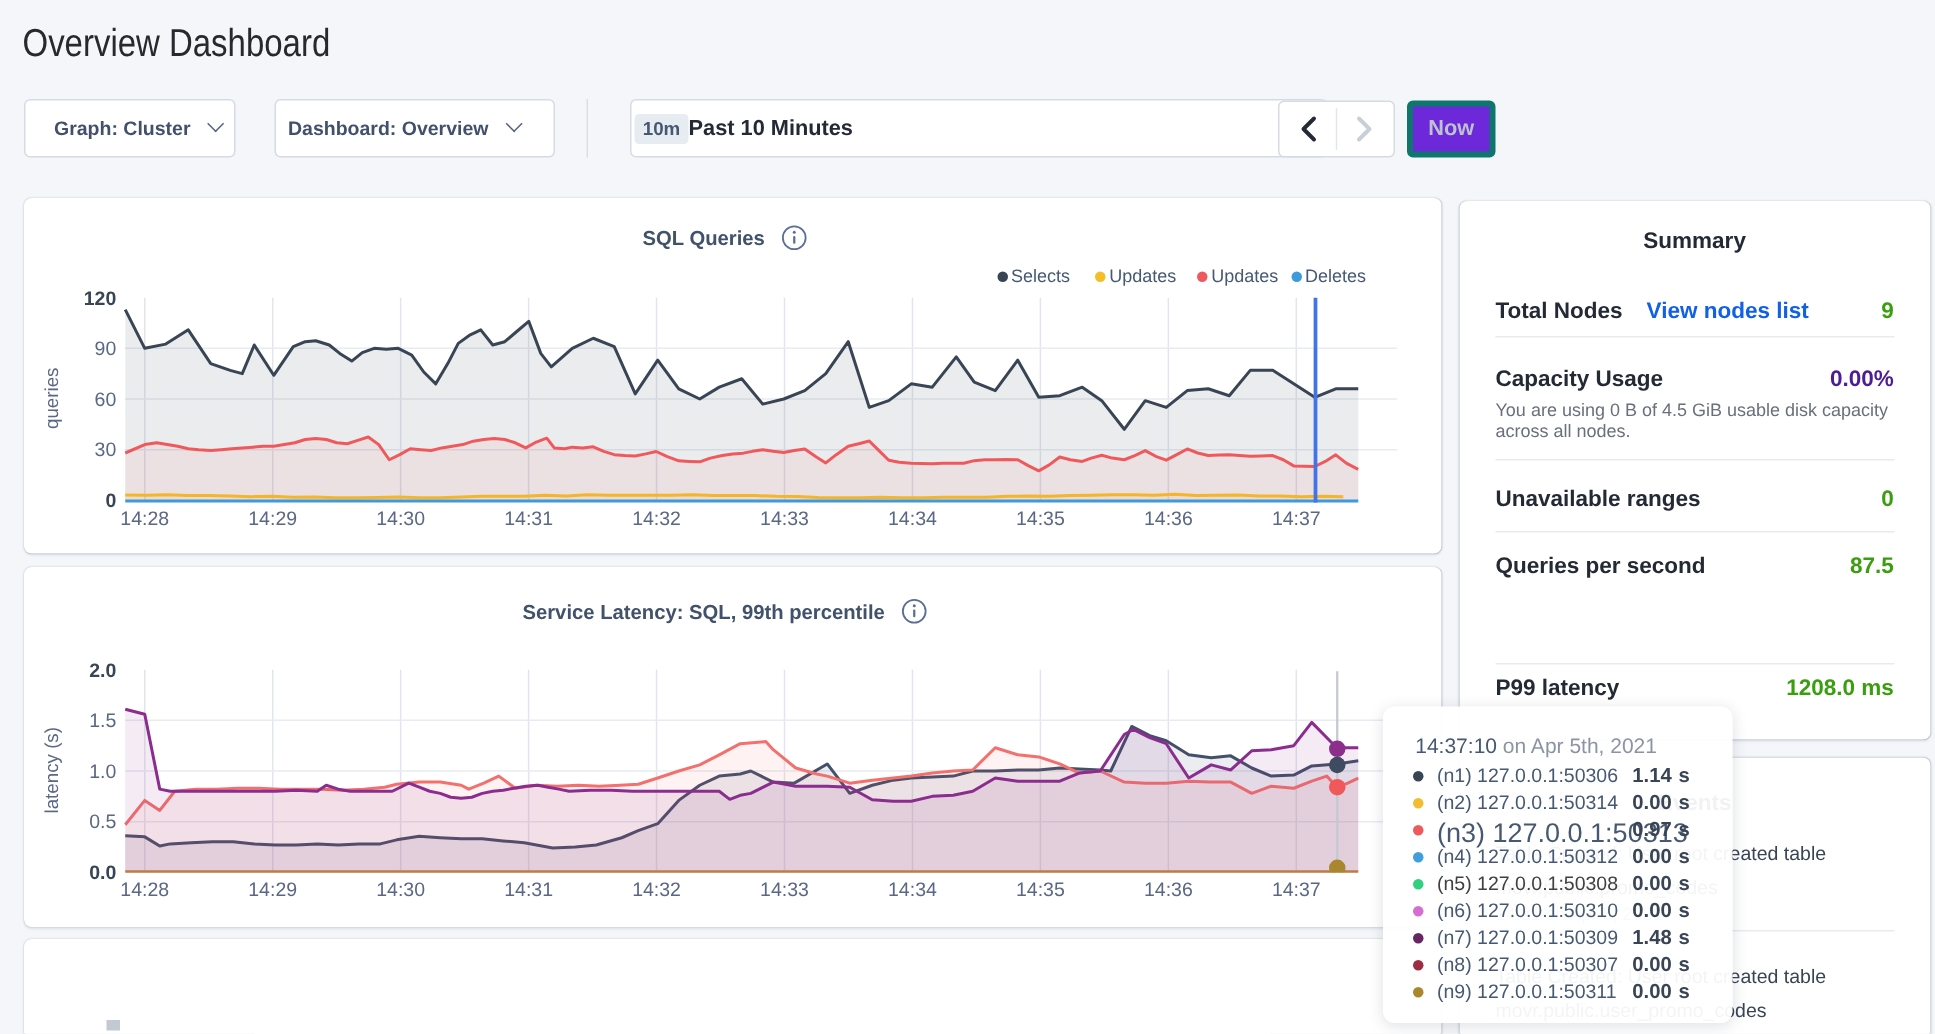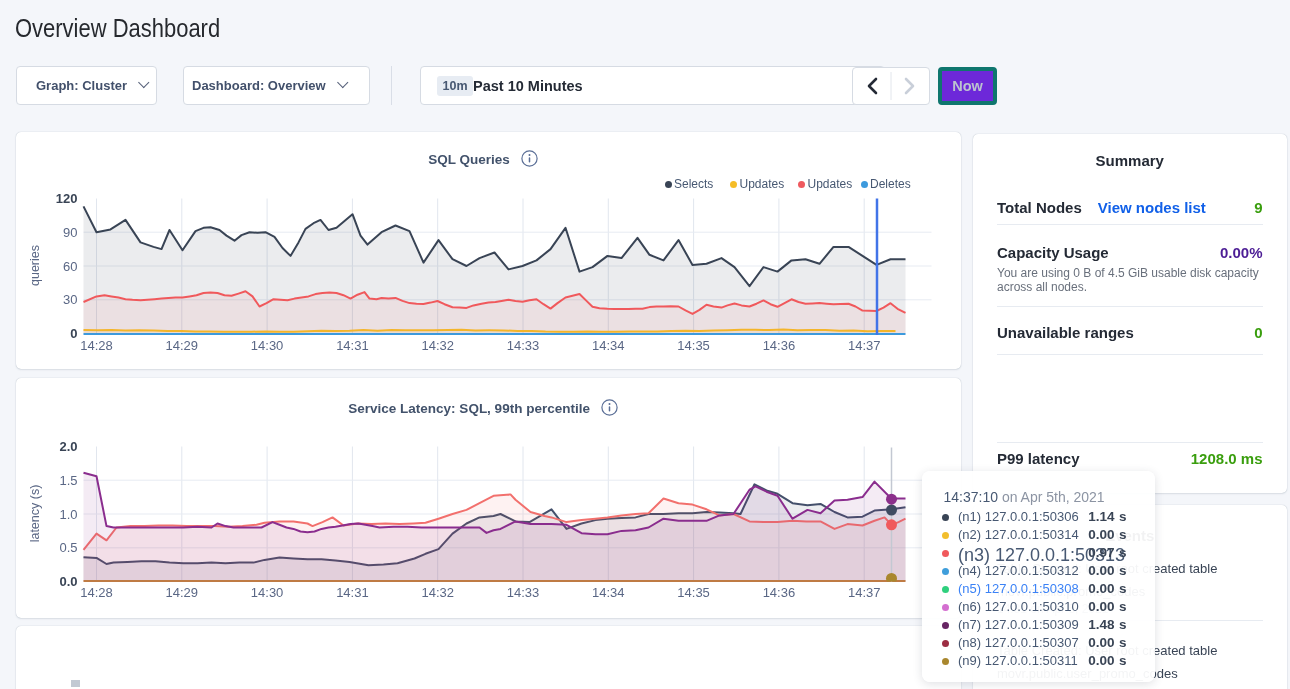--- a/index.html
+++ b/index.html
@@ -14,21 +14,21 @@
 .chev{display:inline-block;width:7.5px;height:7.5px;border-right:1.6px solid #56617a;
 border-bottom:1.6px solid #56617a;transform:rotate(45deg) translate(-2.5px,-2.5px)}
 .glabel{font-size:12px;color:#475872}
 </style></head>
 <body>
 <div class="abs" style="left:15px;top:13px;font-size:26px;font-weight:400;color:#26292e;line-height:1.22;transform:scaleX(0.845);transform-origin:left top">Overview Dashboard</div>
 
 <div class="drop" style="left:16px;top:66px;width:141px;padding-left:19px">Graph: Cluster<span class="chev" style="margin-left:13px"></span></div>
 <div class="drop" style="left:183px;top:66px;width:187px;padding-left:8px">Dashboard: Overview<span class="chev" style="margin-left:13px"></span></div>
 <div class="abs" style="left:391px;top:66px;width:1px;height:39px;background:#d9dee7"></div>
-<div class="drop" style="left:420px;top:66px;width:465px;padding-left:16px;color:#242a35">
+<div class="drop" style="left:420px;top:66px;width:465px;padding-left:2px;color:#242a35">
   <span style="background:#e7ecf3;border-radius:3px;padding:3px 5.5px;font-size:12.5px;color:#475872">10m</span>
   <span style="margin-left:0;font-size:14.5px">Past 10 Minutes</span>
   <span class="chev" style="position:absolute;right:17px;border-color:#6b7686"></span>
 </div>
 <div class="abs" style="left:852px;top:67px;width:78px;height:38px;background:#fff;border:1px solid #d6dbe3;border-radius:4px">
   <svg width="76" height="36" viewBox="0 0 76 36">
     <line x1="38" y1="4" x2="38" y2="32" stroke="#e2e6ec" stroke-width="1"></line>
     <path d="M23,11 L16,18 L23,25" fill="none" stroke="#242a35" stroke-width="2.6" stroke-linecap="round" stroke-linejoin="round"></path>
     <path d="M53,11 L60,18 L53,25" fill="none" stroke="#c9cfd9" stroke-width="2.6" stroke-linecap="round" stroke-linejoin="round"></path>
   </svg>
@@ -149,20 +149,21 @@
   </div>
 <div class="card" style="left:973px;top:134px;width:313.5px;height:359px;font-size:15px">
 <div class="abs" style="left:0;top:18px;width:100%;text-align:center;font-weight:bold;color:#242a35">Summary</div>
 <div class="abs" style="left:24px;top:64.5px;width:265.5px;color:#242a35;font-weight:bold">Total Nodes<span style="color:#1160e8;margin-left:16px">View nodes list</span><span style="float:right;color:#3a9e0e">9</span></div>
 <div class="abs" style="left:24px;top:90px;width:265.5px;height:1px;background:#e7ebf1"></div>
 <div class="abs" style="left:24px;top:109.5px;width:265.5px;color:#242a35;font-weight:bold">Capacity Usage<span style="float:right;color:#4c1d95">0.00%</span></div>
 <div class="abs" style="left:24px;top:131.5px;width:280px;color:#69707c;font-size:12px;line-height:14.5px;font-weight:normal;white-space:nowrap">You are using 0 B of 4.5 GiB usable disk capacity<br>across all nodes.</div>
 <div class="abs" style="left:24px;top:171.5px;width:265.5px;height:1px;background:#e7ebf1"></div>
 <div class="abs" style="left:24px;top:189.5px;width:265.5px;color:#242a35;font-weight:bold">Unavailable ranges<span style="float:right;color:#3a9e0e">0</span></div>
 <div class="abs" style="left:24px;top:219.5px;width:265.5px;height:1px;background:#e7ebf1"></div>
+<div class="abs" style="left:24px;top:234.5px;width:265.5px;color:#242a35;font-weight:bold">Queries per second<span style="float:right;color:#3a9e0e">87.5</span></div>
 <div class="abs" style="left:24px;top:307.5px;width:265.5px;height:1px;background:#e7ebf1"></div>
 <div class="abs" style="left:24px;top:316px;width:265.5px;color:#242a35;font-weight:bold">P99 latency<span style="float:right;color:#3a9e0e">1208.0 ms</span></div>
 </div>
 <div class="card" style="left:973px;top:505px;width:313.5px;height:230px">
 <div class="abs" style="left:0;top:22px;width:100%;text-align:center;font-weight:bold;font-size:15px;color:#242a35">Events</div>
 <div class="abs" style="left:24px;top:53px;width:280px;font-size:13px;color:#394455;line-height:22.5px">Table Created: User root created table<br>movr.public.promo_codes</div>
 <div class="abs" style="left:24px;top:97px;width:268px;font-size:12px;color:#8a92a0">14:31 on Apr 5, 2021</div>
 <div class="abs" style="left:24px;top:115px;width:265.5px;height:1px;background:#e7ebf1"></div>
 <div class="abs" style="left:24px;top:135px;width:280px;font-size:13px;color:#394455;line-height:22.5px">Table Created: User root created table<br>movr.public.user_promo_codes</div>
 </div>
@@ -178,21 +179,21 @@
 <div class="abs" style="left:197.5px;top:56.3px;font-size:13.5px;font-weight:bold;color:#394455">s</div>
 <div class="abs" style="left:20.5px;top:79.2px;width:7.2px;height:7.2px;border-radius:50%;background:#f0595c"></div>
 <div class="abs" style="left:36.5px;top:74.8px;font-size:18px;color:#475872;white-space:nowrap">(n3) 127.0.0.1:50313</div>
 <div class="abs" style="left:160px;top:74.3px;width:33px;text-align:right;font-size:13.5px;font-weight:bold;color:#394455">0.97</div>
 <div class="abs" style="left:197.5px;top:74.3px;font-size:13.5px;font-weight:bold;color:#394455">s</div>
 <div class="abs" style="left:20.5px;top:97.2px;width:7.2px;height:7.2px;border-radius:50%;background:#3f9edb"></div>
 <div class="abs" style="left:36.5px;top:92.8px;font-size:13px;color:#475872;white-space:nowrap">(n4) 127.0.0.1:50312</div>
 <div class="abs" style="left:160px;top:92.3px;width:33px;text-align:right;font-size:13.5px;font-weight:bold;color:#394455">0.00</div>
 <div class="abs" style="left:197.5px;top:92.3px;font-size:13.5px;font-weight:bold;color:#394455">s</div>
 <div class="abs" style="left:20.5px;top:115.2px;width:7.2px;height:7.2px;border-radius:50%;background:#2fd07e"></div>
-<div class="abs" style="left:36.5px;top:110.8px;font-size:13px;color:#3b82f6;white-space:nowrap">(n5) 127.0.0.1:50308</div>
+<div class="abs" style="left:36.5px;top:110.8px;font-size:13px;color:#404040;white-space:nowrap">(n5) 127.0.0.1:50308</div>
 <div class="abs" style="left:160px;top:110.3px;width:33px;text-align:right;font-size:13.5px;font-weight:bold;color:#394455">0.00</div>
 <div class="abs" style="left:197.5px;top:110.3px;font-size:13.5px;font-weight:bold;color:#394455">s</div>
 <div class="abs" style="left:20.5px;top:133.2px;width:7.2px;height:7.2px;border-radius:50%;background:#d46fd0"></div>
 <div class="abs" style="left:36.5px;top:128.8px;font-size:13px;color:#475872;white-space:nowrap">(n6) 127.0.0.1:50310</div>
 <div class="abs" style="left:160px;top:128.3px;width:33px;text-align:right;font-size:13.5px;font-weight:bold;color:#394455">0.00</div>
 <div class="abs" style="left:197.5px;top:128.3px;font-size:13.5px;font-weight:bold;color:#394455">s</div>
 <div class="abs" style="left:20.5px;top:151.2px;width:7.2px;height:7.2px;border-radius:50%;background:#672563"></div>
 <div class="abs" style="left:36.5px;top:146.8px;font-size:13px;color:#475872;white-space:nowrap">(n7) 127.0.0.1:50309</div>
 <div class="abs" style="left:160px;top:146.3px;width:33px;text-align:right;font-size:13.5px;font-weight:bold;color:#394455">1.48</div>
 <div class="abs" style="left:197.5px;top:146.3px;font-size:13.5px;font-weight:bold;color:#394455">s</div>

